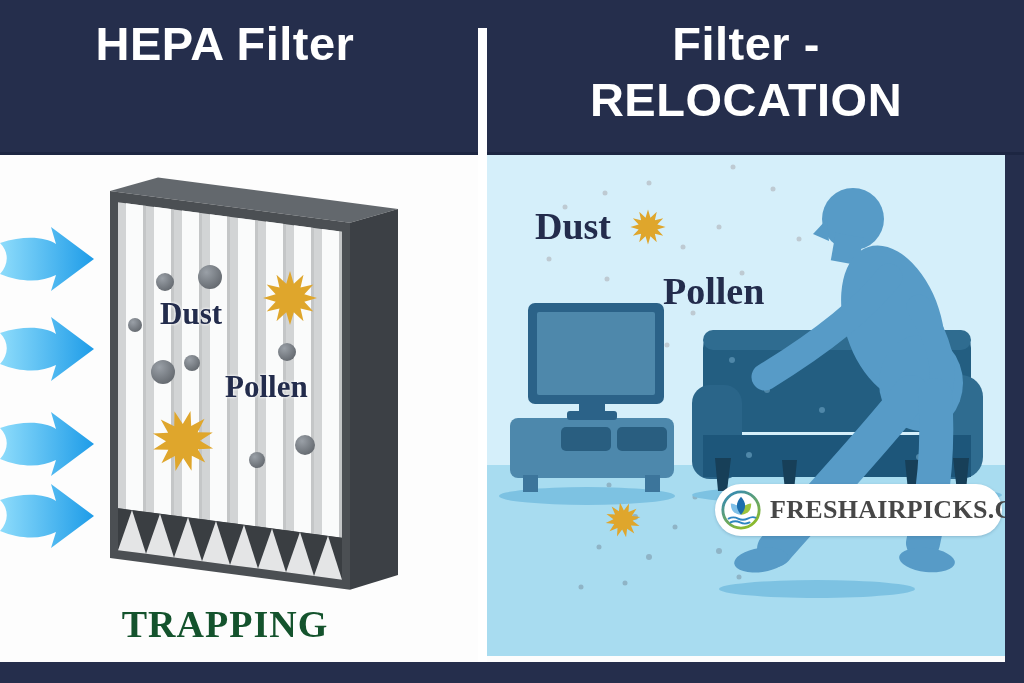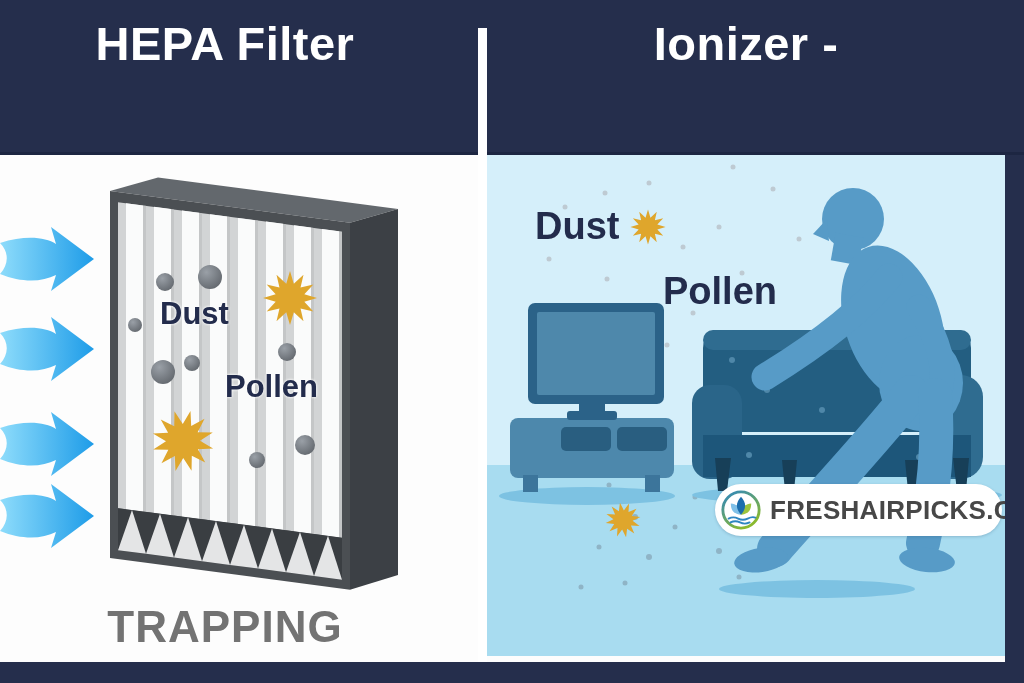--- a/index.html
+++ b/index.html
@@ -13,58 +13,59 @@
     position:absolute;left:0;top:0;width:1024px;height:152px;
     background:#252e4c;border-bottom:3px solid #1d2642;z-index:2;
   }
   .title{
     position:absolute;top:16px;color:#ffffff;font-weight:bold;
     font-size:47px;line-height:56px;text-align:center;letter-spacing:.5px;
   }
   .title-left{left:0;width:450px;}
   .title-right{left:487px;width:518px;}
   
-  .panel{position:absolute;top:155px;height:501px;overflow:hidden;}
+  .panel{position:absolute;top:155px;height:501px;overflow:hidden;font-family:Liberation Serif, serif;}
   .panel-left{left:0;width:478px;background:#fdfdfd;}
   .panel-right{left:487px;width:518px;background:#d5effa;}
   .divider{position:absolute;left:478px;top:28px;width:9px;height:634px;background:#ffffff;z-index:6;}
   .frame-right{position:absolute;left:1005px;top:155px;width:19px;height:507px;background:#252e4c;z-index:5;}
   .footer{position:absolute;left:0;top:662px;width:1024px;height:21px;background:#252e4c;z-index:5;}
   .panel svg.scene{position:absolute;left:0;top:0;}
   
   .plabel{
     position:absolute;font-weight:bold;color:#232c4c;line-height:1;
     text-shadow:0 0 3px rgba(255,255,255,.85),0 0 3px rgba(255,255,255,.85);
   }
   .plabel.no-halo{text-shadow:none;}
   .caption{
     position:absolute;font-weight:bold;line-height:1;text-align:center;letter-spacing:1px;
   }
-  .caption-left{left:0;right:28px;top:450px;font-size:44px;color:#737373;}
+  .caption-left{left:0;right:28px;top:450px;font-size:38px;color:#14532d;}
   .caption-right{left:0;right:55px;top:447px;font-size:46px;color:#ffffff;}
   
   .pill{
     position:absolute;left:228px;top:329px;width:287px;height:52px;background:#ffffff;
     border-radius:26px;display:flex;align-items:center;gap:8px;padding:0;box-sizing:border-box;
     box-shadow:0 1px 3px rgba(40,80,110,.25);z-index:4;
   }
   .pill .logo{margin-left:5px;flex:0 0 auto;}
   .pill .wm-text{font-size:26px;font-weight:bold;color:#474747;letter-spacing:.3px;white-space:nowrap;}
 </style>
 </head>
 <body>
 
 <div id="stage">
 
   <div class="header">
     <div class="title title-left">
       <div>HEPA Filter</div>
     </div>
     <div class="title title-right">
-      <div>Ionizer -</div>
+      <div>Filter -</div>
+      <div>RELOCATION</div>
     </div>
   </div>
 
   <div class="panel panel-left">
     <svg class="scene" width="478" height="507" viewBox="0 0 478 507">
       <defs>
         <linearGradient id="agrad" x1="0" y1="0" x2="1" y2="0">
           <stop offset="0" stop-color="#8edcfb"></stop>
             <stop offset="1" stop-color="#1e9ce8"></stop>
         </linearGradient>

